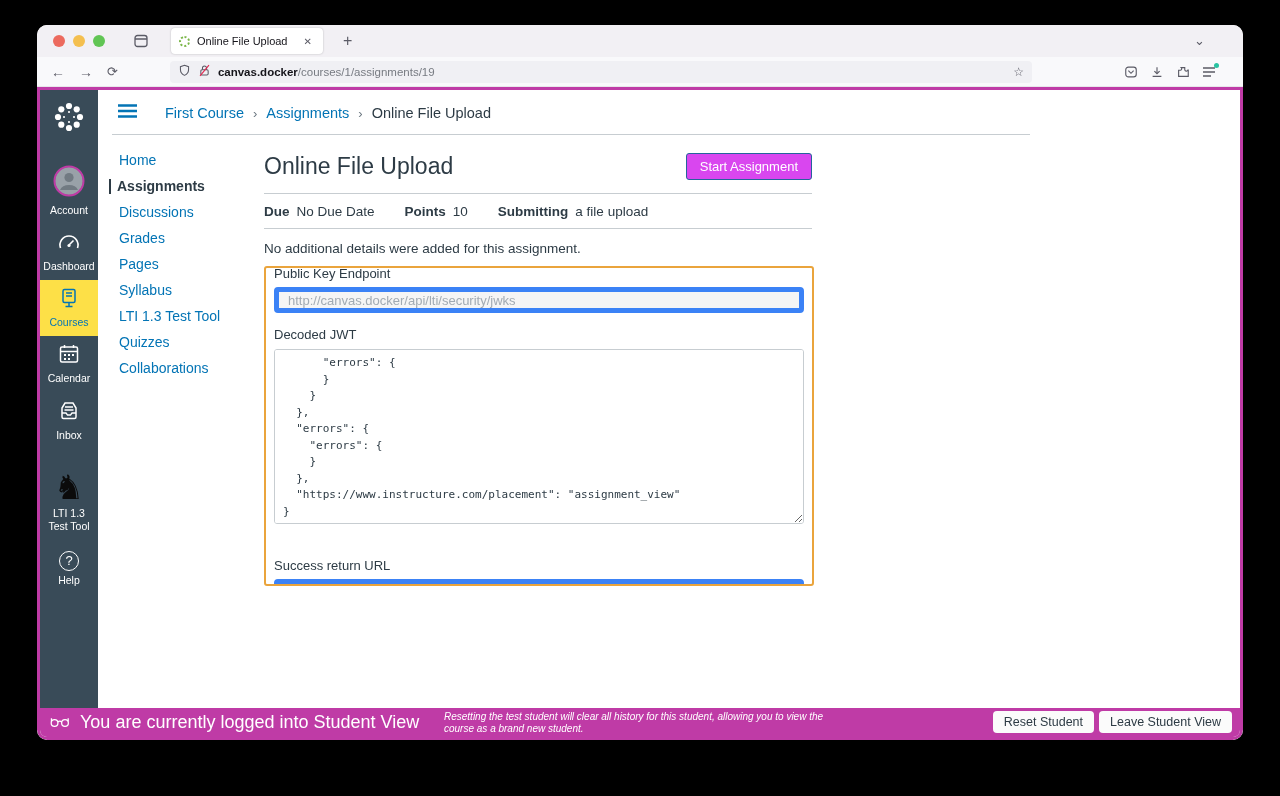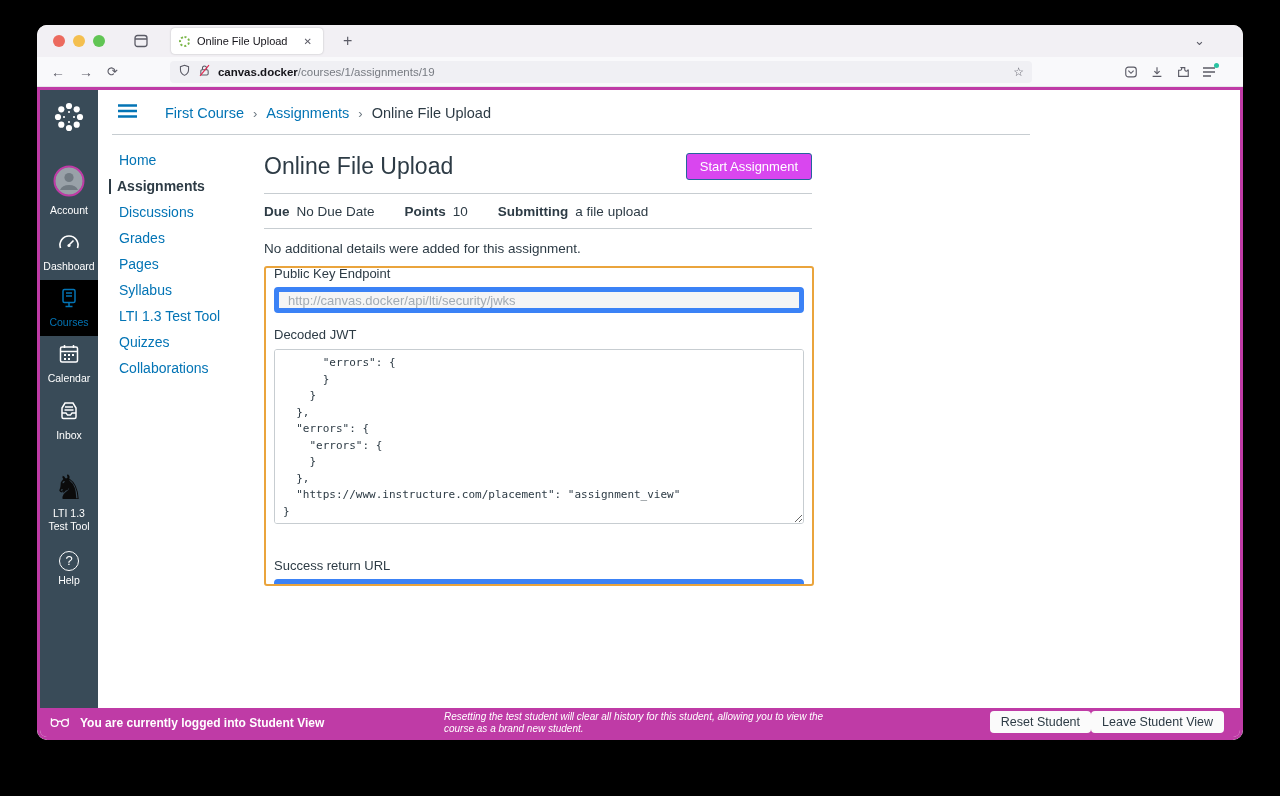--- a/index.html
+++ b/index.html
@@ -56,21 +56,21 @@
     display:flex; flex-direction:column; background:#fff; min-height:0;
   }
   .app-row { display:flex; flex:1; min-height:0; }
   
   .gnav {
     width:58px; background:#394b58; flex-shrink:0; display:flex; flex-direction:column;
     align-items:center; color:#fff;
   }
   .gnav-item { display:flex; flex-direction:column; align-items:center; width:100%; padding:7px 0; }
   .gnav-item .lbl { font-size:10.5px; margin-top:3px; text-align:center; line-height:1.25; }
-  .gnav-item.active { background:#000000; color:#0374b5; }
+  .gnav-item.active { background:#fde047; color:#0374b5; }
   .gnav-logo { margin-top:8px; margin-bottom:10px; }
   .gnav-account { margin-top:8px; }
   .unicorn { font-size:34px; line-height:34px; color:#0b0b0b; }
   
   .content { flex:1; background:#fff; min-width:0; position:relative; overflow:hidden; }
   .crumb-row { display:flex; align-items:center; padding:14px 0 0 20px; }
   .hamburger { display:block; }
   .breadcrumb { display:flex; align-items:flex-end; margin-left:28px; font-size:14.5px; }
   .breadcrumb .sep { color:#6b7780; margin:0 9px; font-size:13px; }
   .crumb-link { color:#0374b5; text-decoration:none; }
@@ -111,26 +111,26 @@
     font-family:"DejaVu Sans Mono", monospace; font-size:11px; line-height:16.5px;
     color:#2d3b45; padding:5px 8px; resize:both; background:#fff;
   }
   .return-label { margin-top:30px; }
   
   .student-bar {
     height:29px; background:#bf3ba6; flex-shrink:0; display:flex; align-items:center;
     position:relative; color:#fff;
   }
   .sv-glasses { margin-left:10px; }
-  .sv-message { font-size:12px; font-weight:bold; margin-left:10px; }
+  .sv-message { font-size:18px; font-weight:normal; margin-left:10px; }
   .sv-info {
     position:absolute; left:404px; top:3px; width:398px;
     font-size:10px; font-style:italic; line-height:1.22;
   }
-  .sv-buttons { position:absolute; right:16px; top:3px; display:flex; }
+  .sv-buttons { position:absolute; right:8px; top:3px; display:flex; gap:5px; }
   .sv-btn {
     background:#fbfbfb; border:none; border-radius:4px; color:#2d3b45;
     font-size:12.5px; padding:4px 11px; font-family:inherit;
   }
 </style>
 </head>
 <body>
 
 <div class="window">
 

